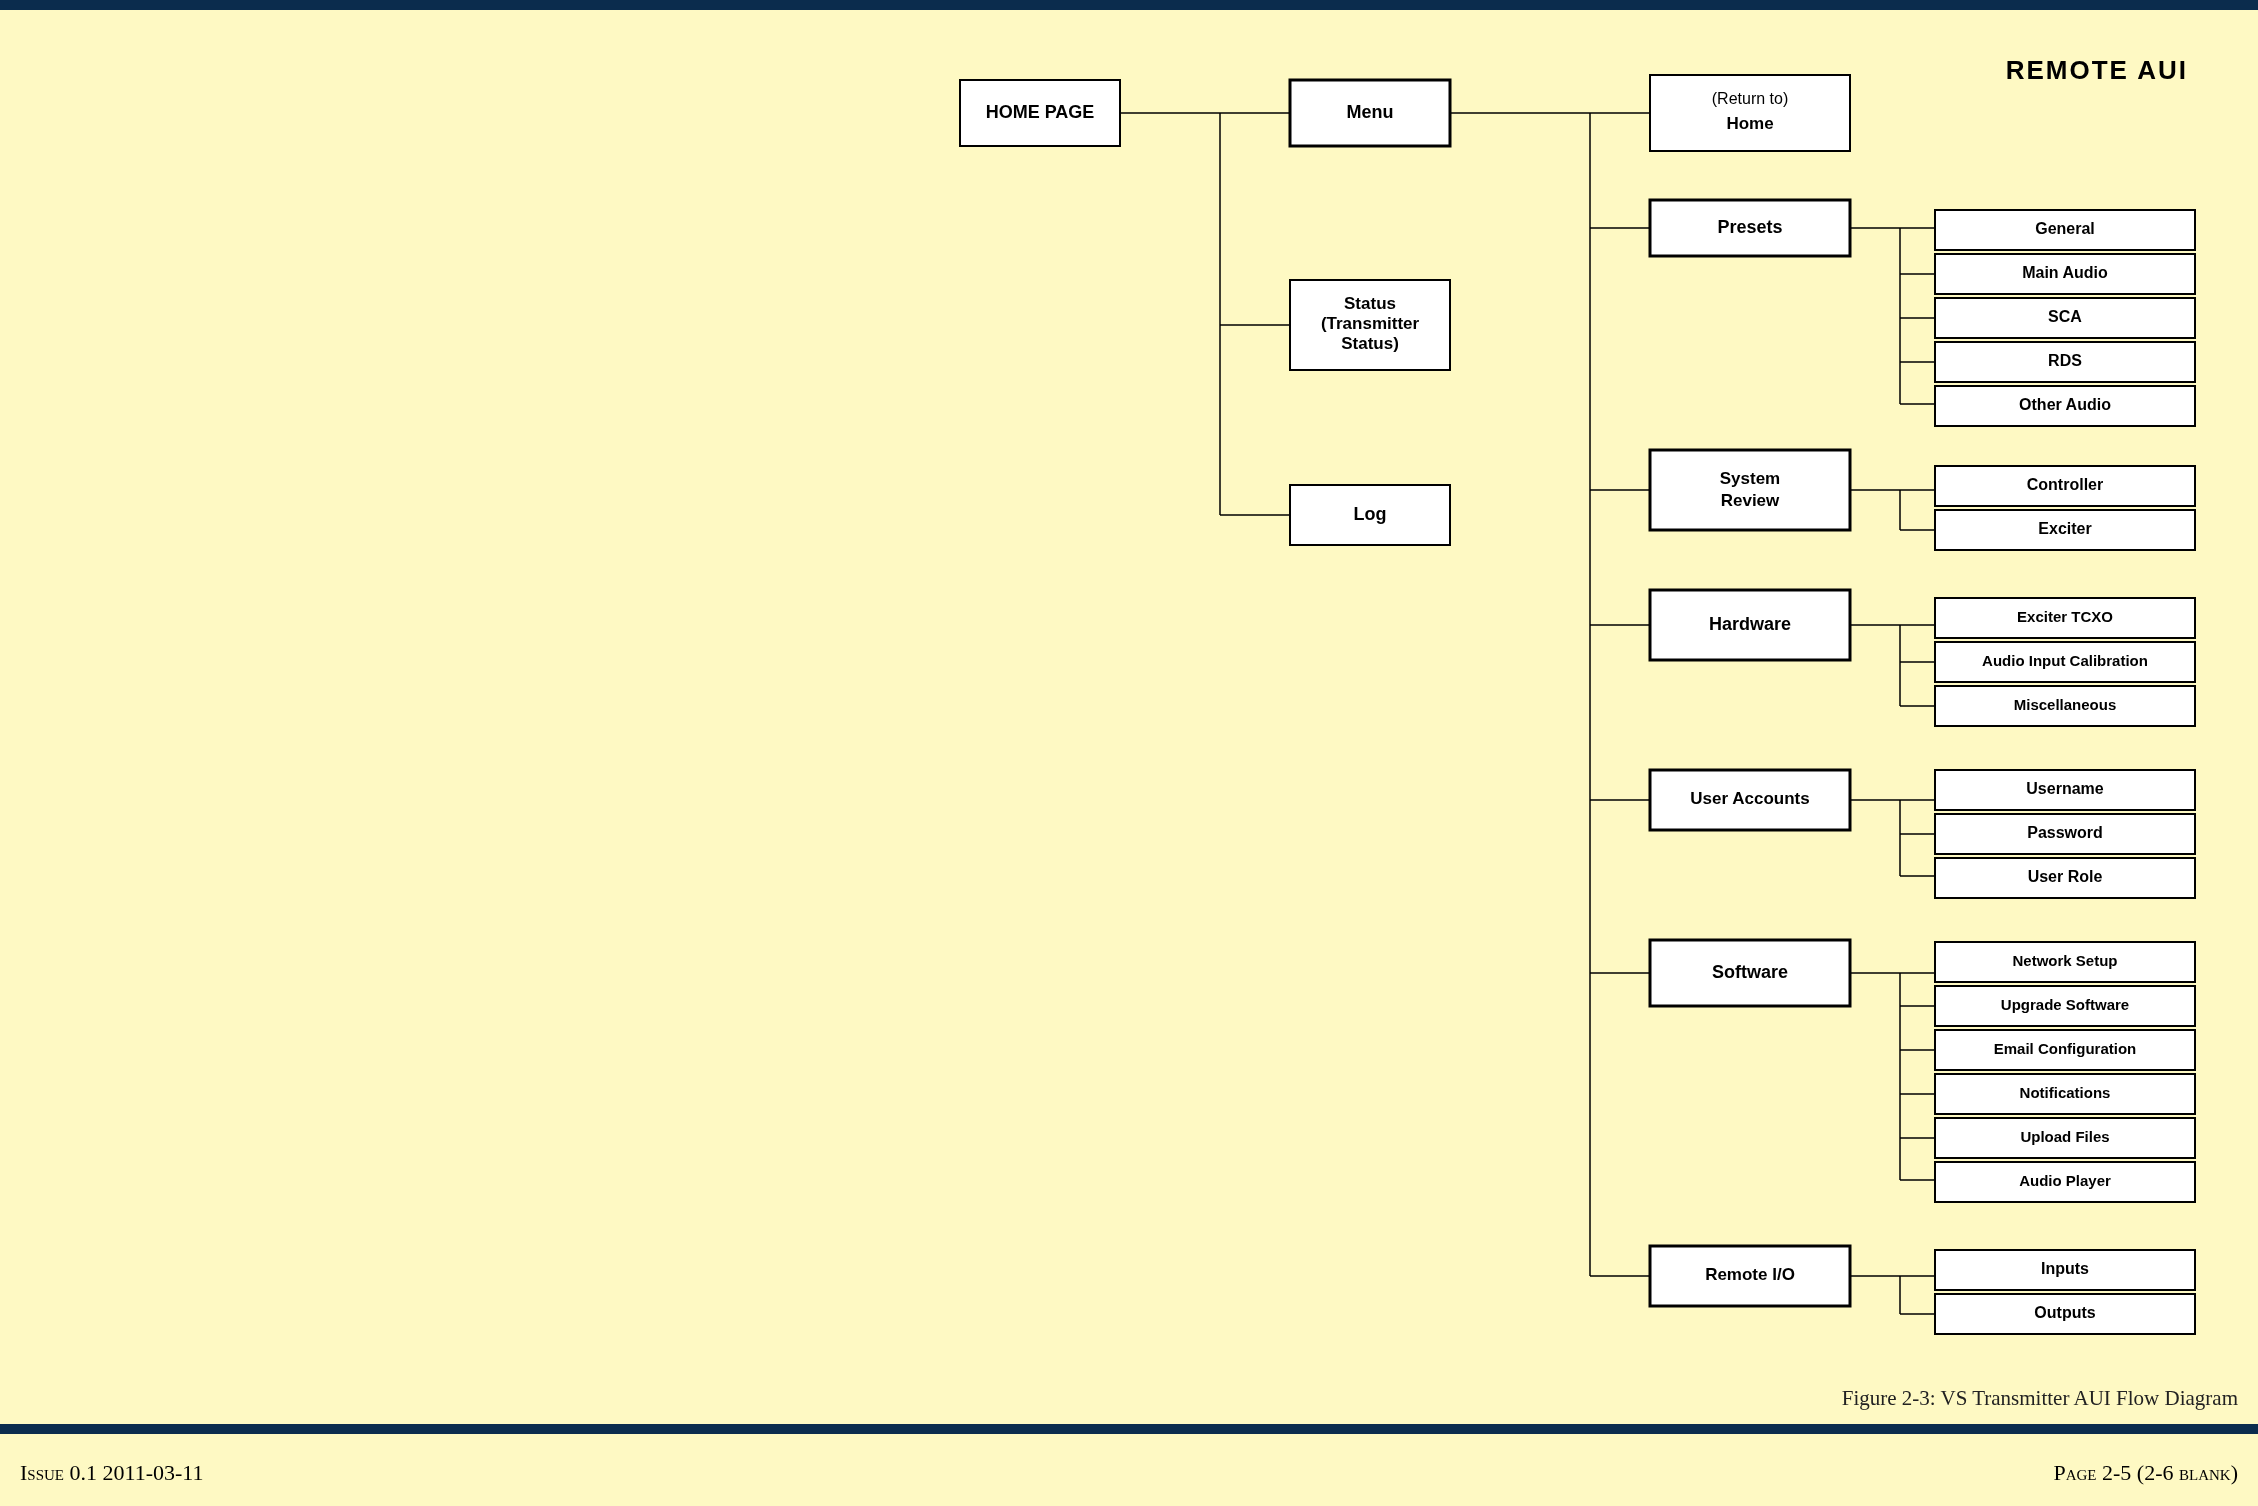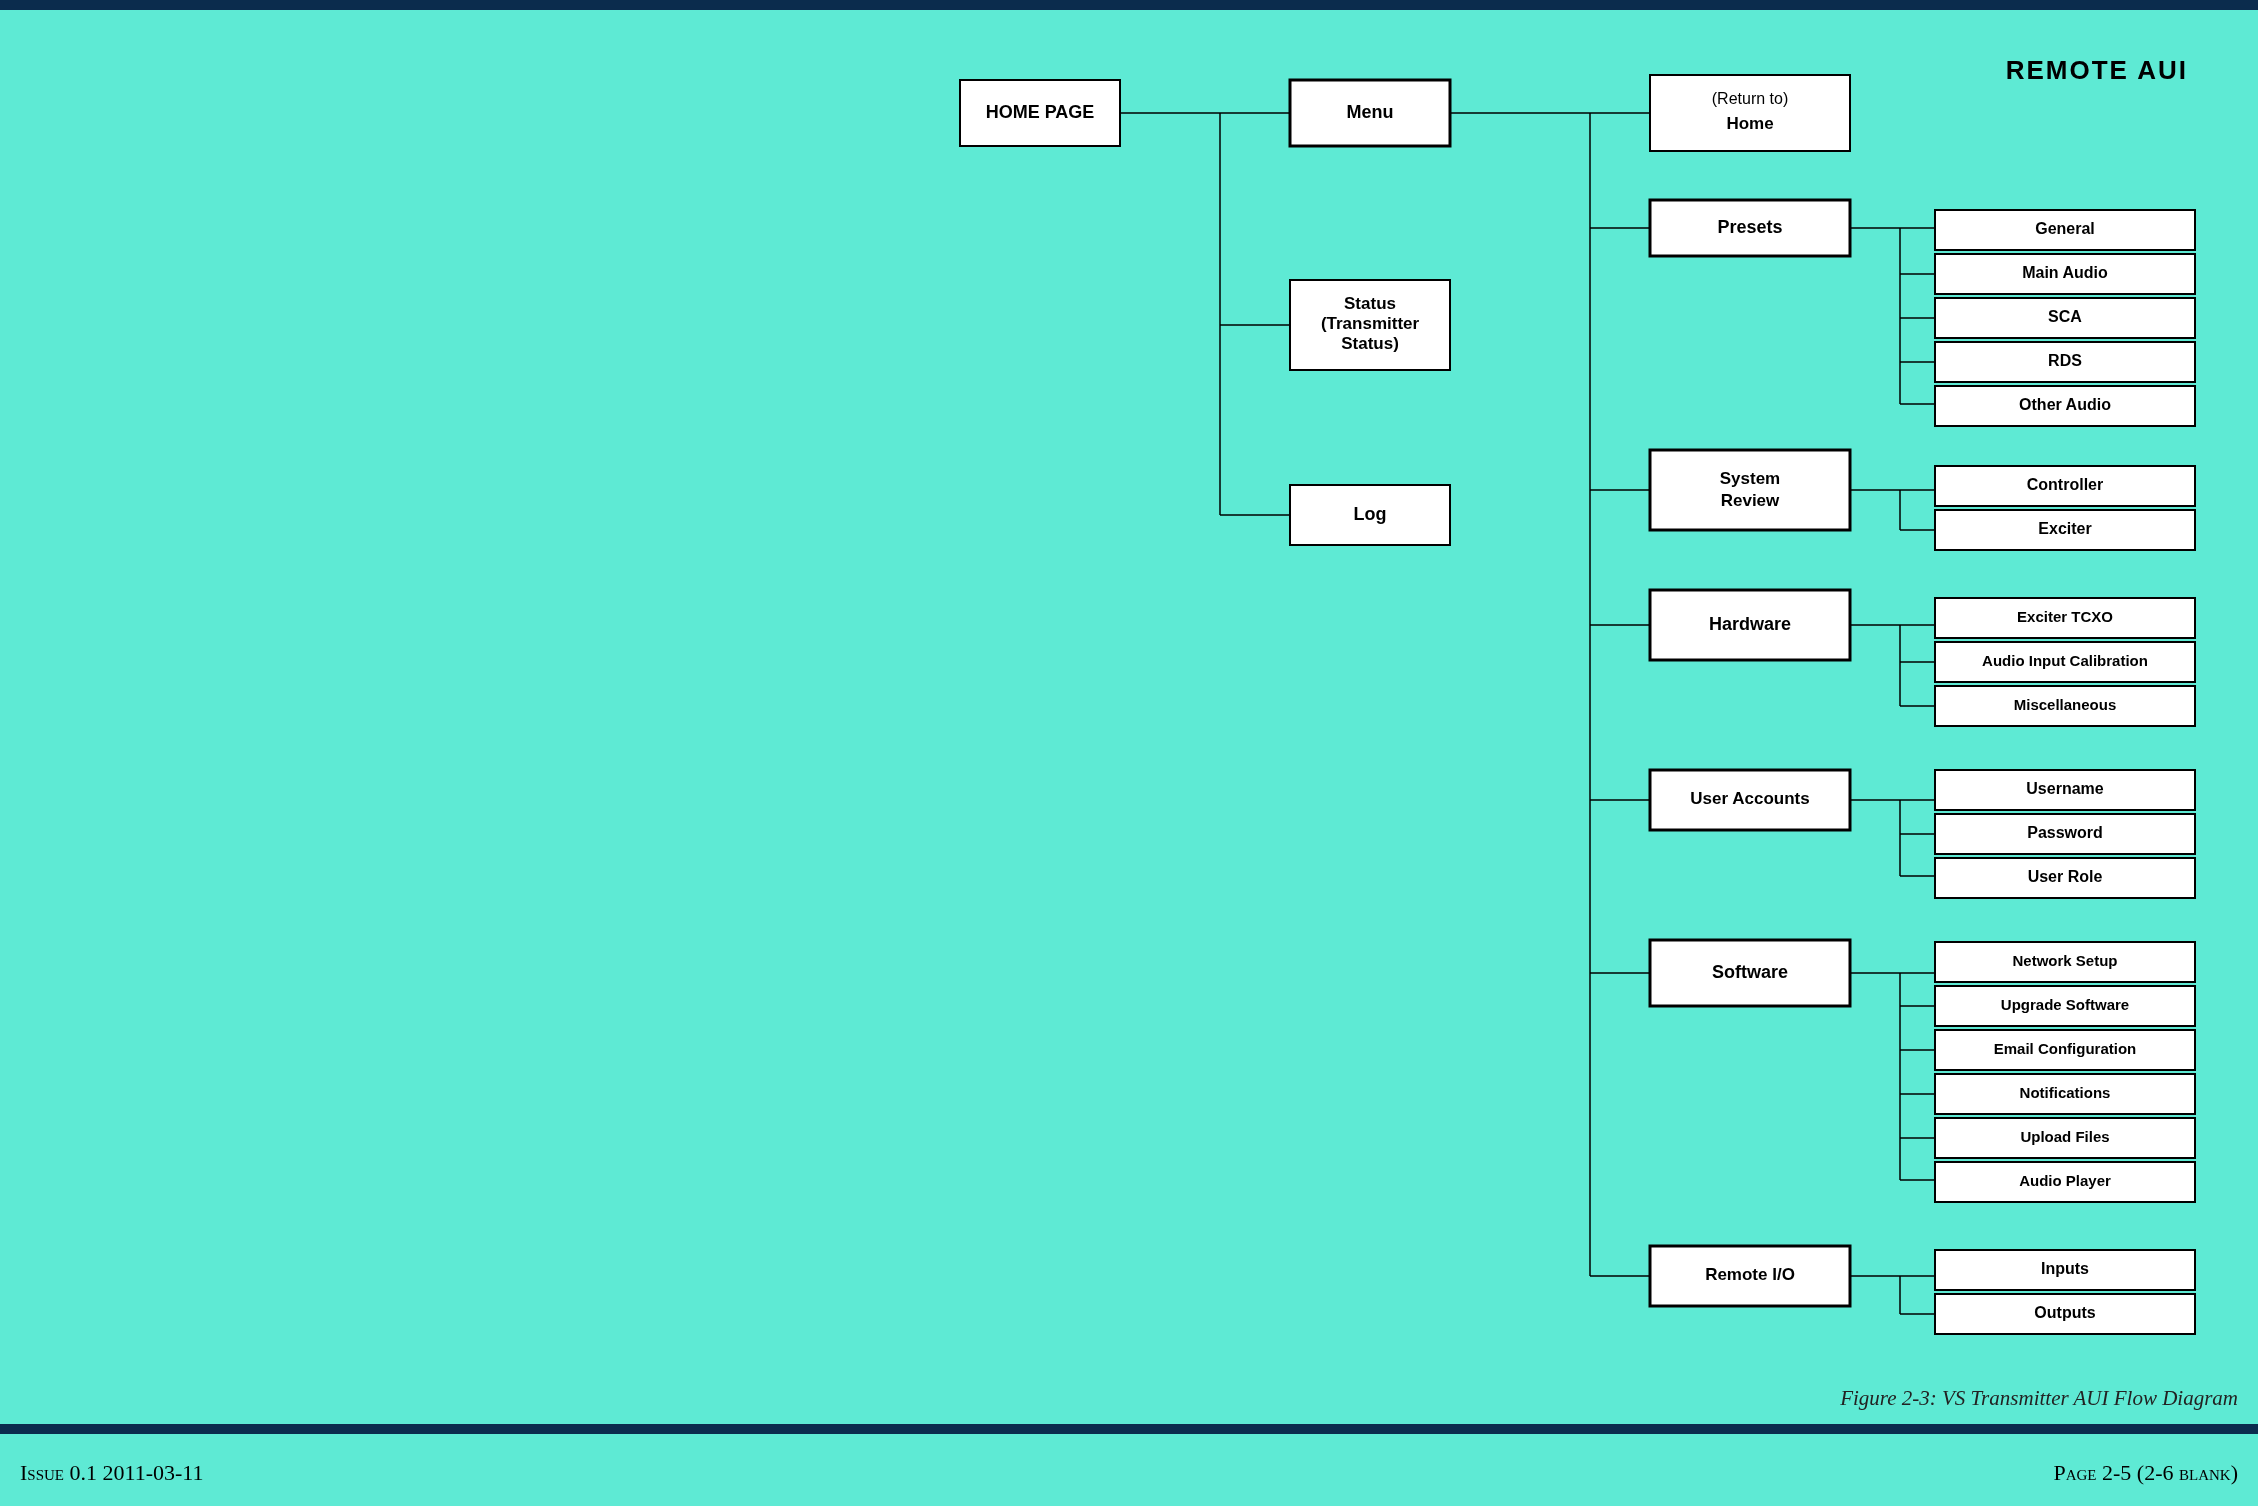--- a/index.html
+++ b/index.html
@@ -6,21 +6,21 @@
     margin: 0;
     padding: 0;
     background: #fff;
     font-family: Arial, Helvetica, sans-serif;
     color: #000;
   }
   .page {
     width: 2258px;
     height: 1506px;
     position: relative;
-    background: #5eead4;
+    background: #fef9c3;
     overflow: hidden;
   }
   .top-bar, .bottom-bar {
     position: absolute;
     left: 0;
     right: 0;
     height: 10px;
     background: #0b2c4d;
   }
   .top-bar { top: 0; }
@@ -40,21 +40,20 @@
     top: 55px;
     right: 70px;
     font-weight: bold;
     font-size: 26px;
     letter-spacing: 2px;
   }
   .caption {
     position: absolute;
     bottom: 95px;
     right: 20px;
-    font-style: italic;
     font-family: Georgia, 'Times New Roman', serif;
     font-size: 21px;
     color: #222;
   }
   svg {
     position: absolute;
     left: 0;
     top: 0;
   }
   .box {

